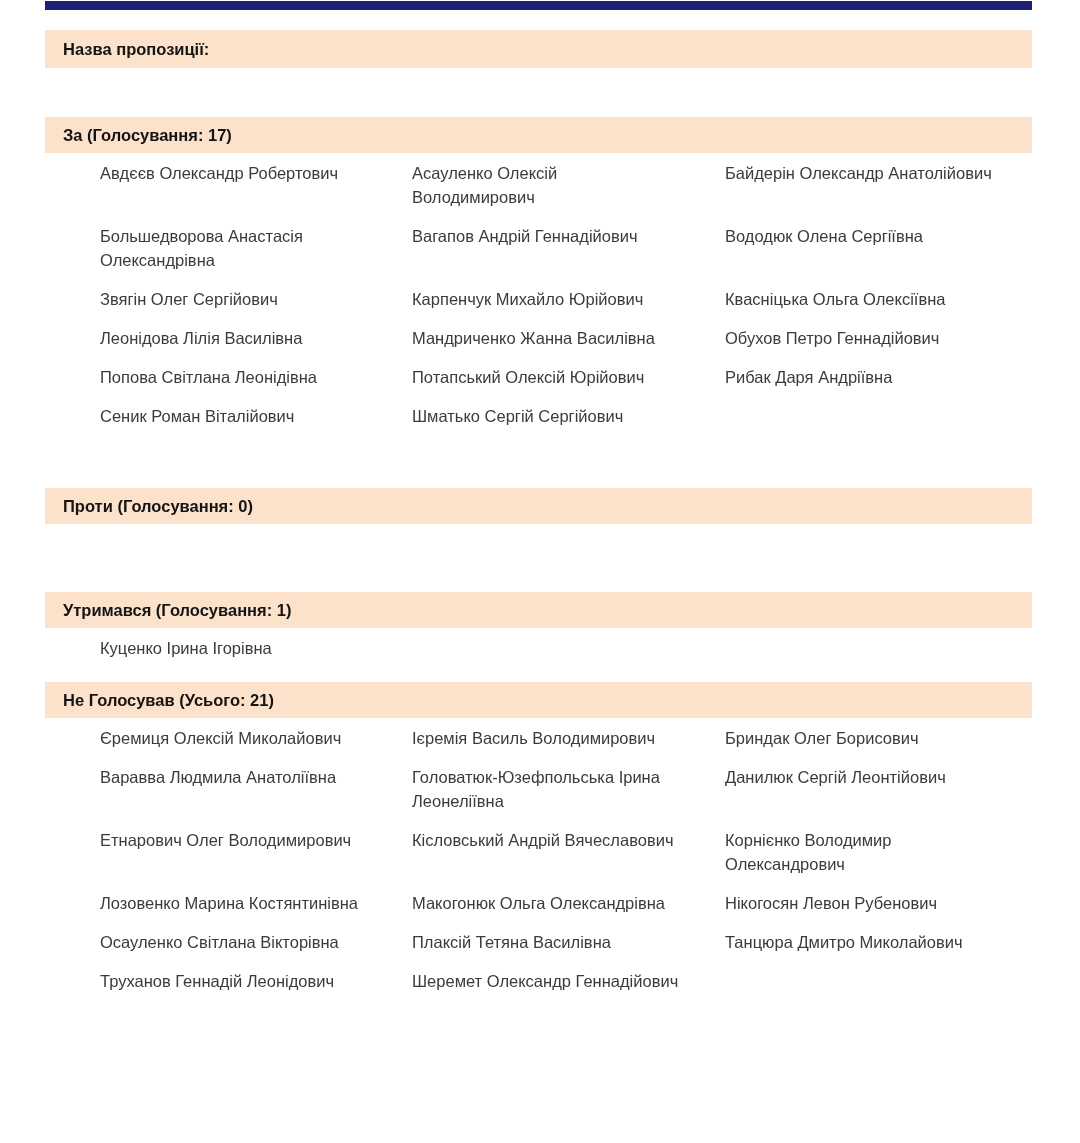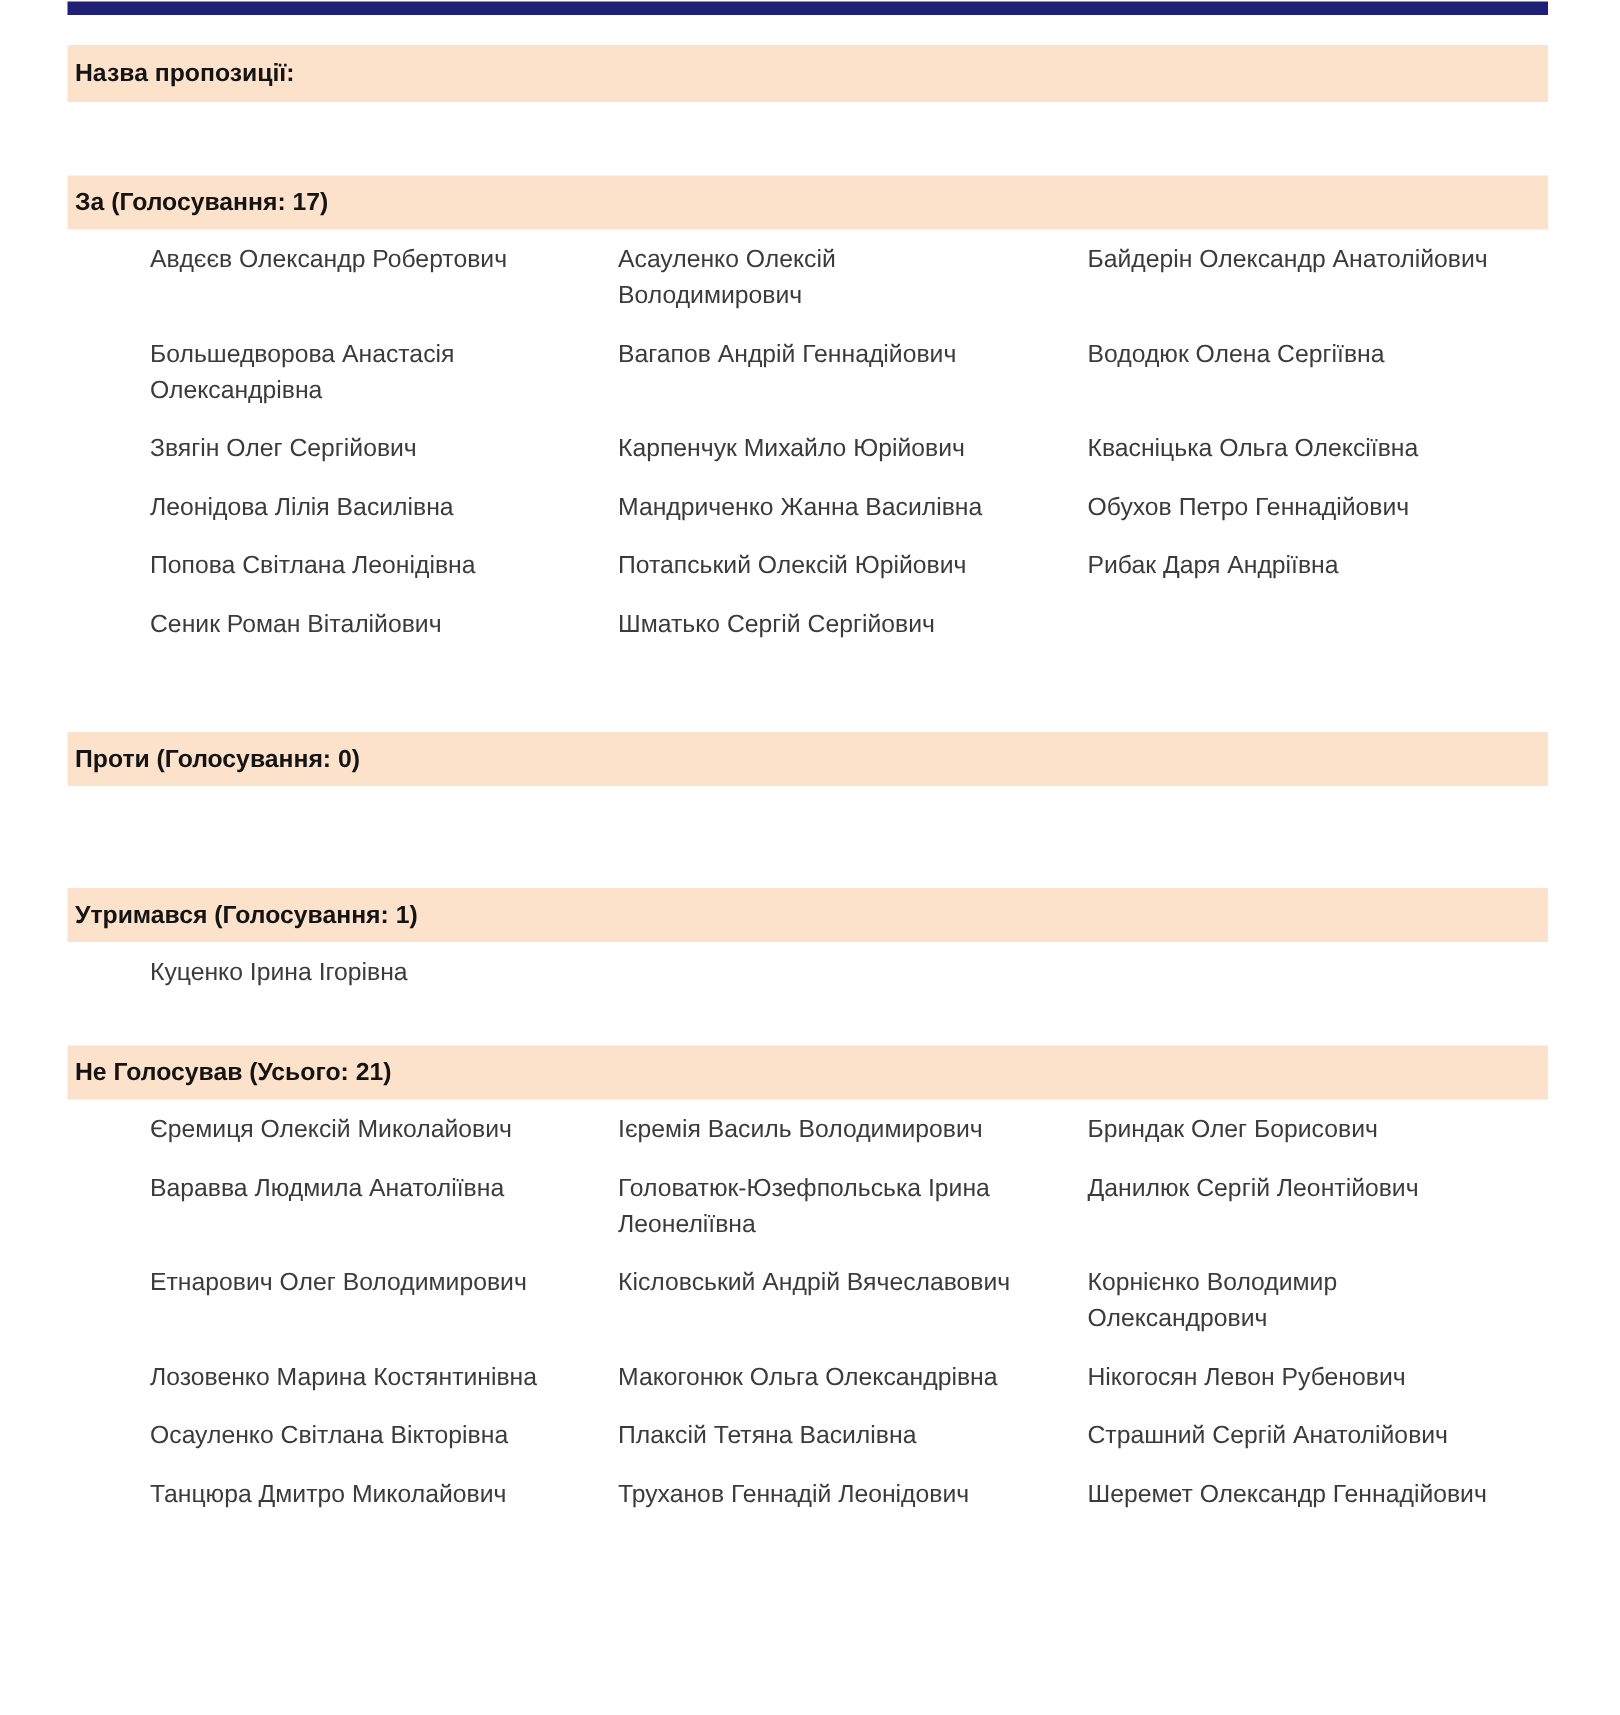--- a/index.html
+++ b/index.html
@@ -20,32 +20,32 @@
   .top-bar {
     height: 9px;
     margin-top: 1px;
     background: #1e2173;
   }
   .band {
     background: #fce1cb;
     height: 36px;
     display: flex;
     align-items: center;
-    padding-left: 5px;
+    padding-left: 18px;
   }
   .band-title {
     font-weight: bold;
     font-size: 16.5px;
     color: #141414;
   }
   .band-nazva { margin-top: 20px; height: 38px; }
   .band-za { margin-top: 49px; }
   .band-proty { margin-top: 60px; }
   .band-utrymavsia { margin-top: 60px; }
-  .band-ne { margin-top: 37px; align-items: center; }
+  .band-ne { margin-top: 22px; align-items: center; }
   .proposal-text {
     margin: 21px 0 0 52px;
     max-width: 762px;
     font-weight: bold;
     font-size: 17px;
     line-height: 24px;
     color: #1a1a1a;
   }
   .names-grid {
     display: grid;
@@ -119,19 +119,18 @@
       <div class="name-cell">Головатюк-Юзефпольська Ірина Леонеліївна</div>
       <div class="name-cell">Данилюк Сергій Леонтійович</div>
       <div class="name-cell">Етнарович Олег Володимирович</div>
       <div class="name-cell">Кісловський Андрій Вячеславович</div>
       <div class="name-cell">Корнієнко Володимир Олександрович</div>
       <div class="name-cell">Лозовенко Марина Костянтинівна</div>
       <div class="name-cell">Макогонюк Ольга Олександрівна</div>
       <div class="name-cell">Нікогосян Левон Рубенович</div>
       <div class="name-cell">Осауленко Світлана Вікторівна</div>
       <div class="name-cell">Плаксій Тетяна Василівна</div>
-      <div class="name-cell">Страшний Сергій Анатолійович</div>
       <div class="name-cell">Танцюра Дмитро Миколайович</div>
       <div class="name-cell">Труханов Геннадій Леонідович</div>
       <div class="name-cell">Шеремет Олександр Геннадійович</div>
     </div>
 
 </div>
 
 </body></html>

